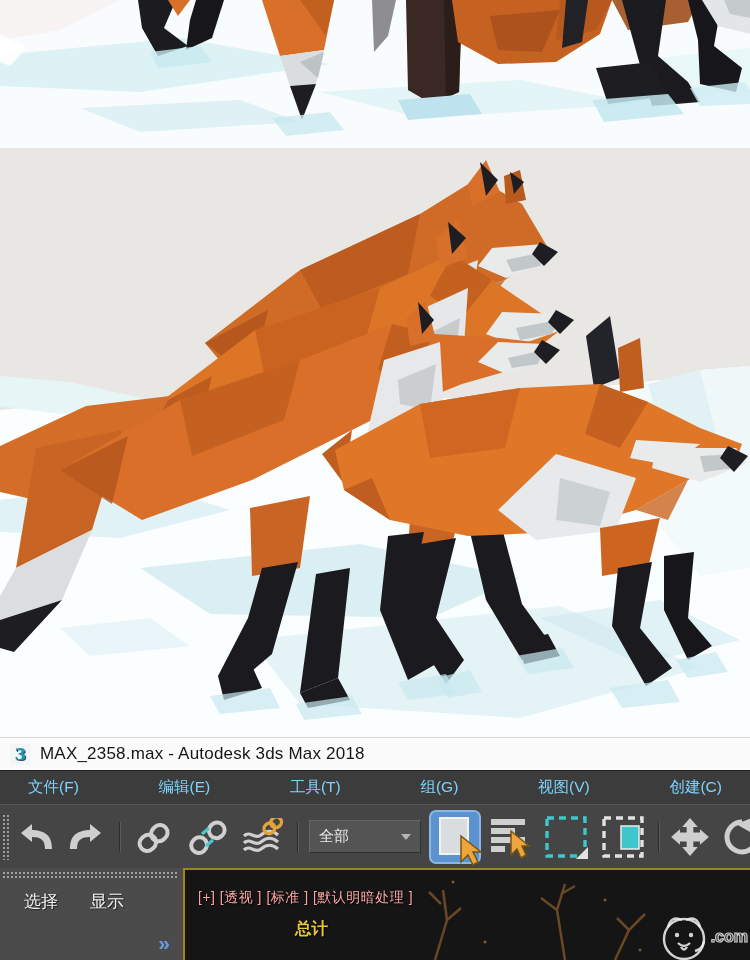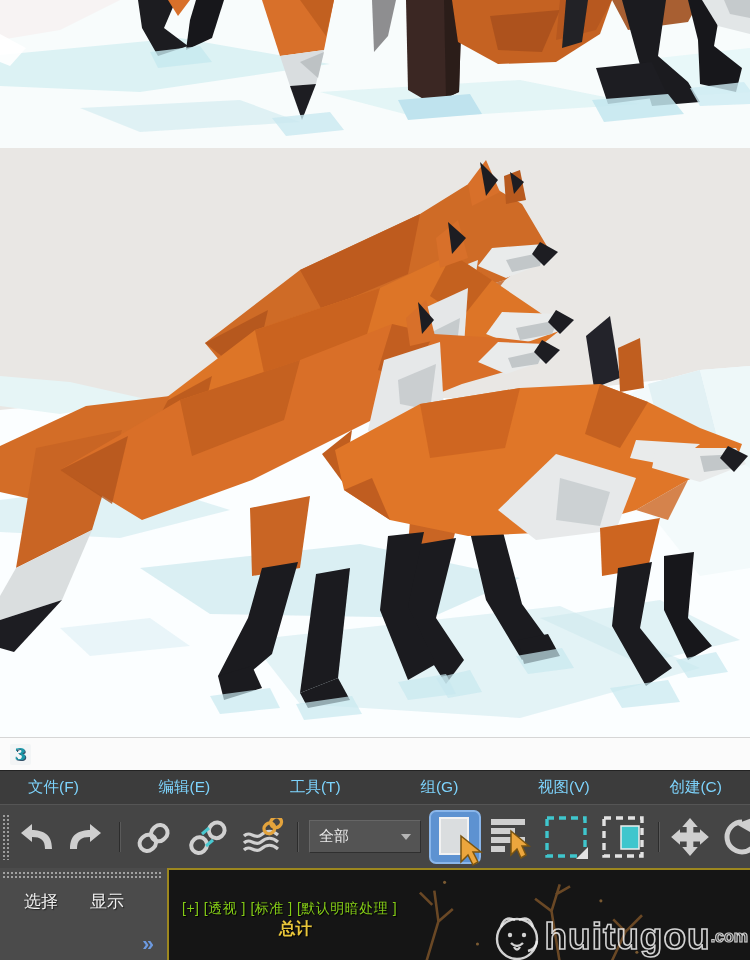--- a/index.html
+++ b/index.html
@@ -29,29 +29,29 @@
   .tb-sep { width:2px; height:30px; background:#2c2c2c; border-right:1px solid #5a5a5a; flex:none; }
   .dropdown { width:112px; height:33px; background:#545454; border:1px solid #666; border-bottom-color:#2f2f2f; border-right-color:#2f2f2f;
       display:flex; align-items:center; justify-content:space-between; padding:0 9px; flex:none; }
   .dropdown .val { color:#e9e9e9; font-size:15px; }
   .dd-arrow { width:0; height:0; border-left:5px solid transparent; border-right:5px solid transparent; border-top:6px solid #b5b5b5; }
   .sel-btn { width:52px; height:54px; background:#5d92d1; border:2px solid #8ab6ea; border-radius:7px; position:relative; flex:none; }
   .sel-btn svg { overflow:visible; }
 
   
   .bottom { height:92px; display:flex; }
-  .command-panel { width:167px; background:#4b4b4b; position:relative; flex:none; }
+  .command-panel { width:183px; background:#4b4b4b; position:relative; flex:none; }
   .panel-dots { position:absolute; top:3px; left:2px; right:4px; height:8px;
       background-image:radial-gradient(circle,#a2a2a2 1px, rgba(0,0,0,0) 1.3px); background-size:4px 4px; }
   .panel-tabs { position:absolute; top:22px; left:24px; display:flex; gap:32px; }
   .panel-tab { color:#f1f1f1; font-size:17px; text-shadow:1px 1px 1px #222; cursor:default; }
   .panel-expand { position:absolute; right:13px; bottom:10px; color:#6d9ae0; font-size:21px; font-weight:bold; line-height:14px; }
 
   .viewport { flex:1; position:relative; background:#151515; border-top:2px solid #9c871f; border-left:2px solid #9c871f; overflow:hidden; }
-  .vp-label { position:absolute; left:13px; top:30px; color:#84cc16; font-size:14px; letter-spacing:.5px; text-shadow:1px 1px 1px #000; }
+  .vp-label { position:absolute; left:13px; top:19px; color:#fca5a5; font-size:14px; letter-spacing:.5px; text-shadow:1px 1px 1px #000; }
   .vp-total { position:absolute; left:110px; top:48px; color:#e9c63a; font-size:16.5px; font-weight:bold; text-shadow:1px 1px 1px #000; }
   .vp-twigs { position:absolute; inset:0; }
 
   .watermark { position:absolute; right:2px; bottom:-4px; display:flex; align-items:center; opacity:.92; }
   .wm-brand { font-size:37px; font-weight:bold; letter-spacing:1px; color:rgba(0,0,0,0);
       -webkit-text-stroke:1.6px rgba(255,255,255,.88); }
   .wm-tld { font-size:16px; font-weight:bold; color:rgba(0,0,0,0); -webkit-text-stroke:1.2px rgba(255,255,255,.85); }
 </style>
 </head>
 <body>
@@ -204,20 +204,21 @@
         <polygon points="664,408 694,404 688,470 712,498 688,512 664,462" fill="#17171b"></polygon>
         <polygon points="398,534 446,526 456,546 408,552" fill="#c8e8ef" opacity=".7"></polygon>
         <polygon points="610,540 668,532 680,554 622,560" fill="#c8e8ef" opacity=".7"></polygon>
         <polygon points="676,512 716,504 728,524 688,530" fill="#c8e8ef" opacity=".7"></polygon>
       </g>
     </svg>
   </div>
 
   <div class="titlebar">
     <div class="app-icon">3</div>
+    <div class="title-text">MAX_2358.max - Autodesk 3ds Max 2018</div>
   </div>
 
   <div class="menubar">
     <span class="menu-item">文件(F)</span>
     <span class="menu-item">编辑(E)</span>
     <span class="menu-item">工具(T)</span>
     <span class="menu-item">组(G)</span>
     <span class="menu-item">视图(V)</span>
     <span class="menu-item">创建(C)</span>
   </div>
@@ -363,19 +364,18 @@
             <path d="M43 17 Q40 5 29 10"></path>
             <path d="M21 33 Q27 39 33 33"></path>
             <path d="M24 37 q3 5 6 0"></path>
             <path d="M47 31 q-1 8 -9 10"></path>
           </g>
           <g fill="rgba(255,255,255,.88)">
             <circle cx="20" cy="25" r="2.2"></circle>
               <circle cx="34" cy="25" r="2.2"></circle>
           </g>
         </svg>
-        <span class="wm-brand">huitugou</span>
         <span class="wm-tld">.com</span>
       </div>
     </div>
   </div>
 
 </div>
 
 </body></html>

